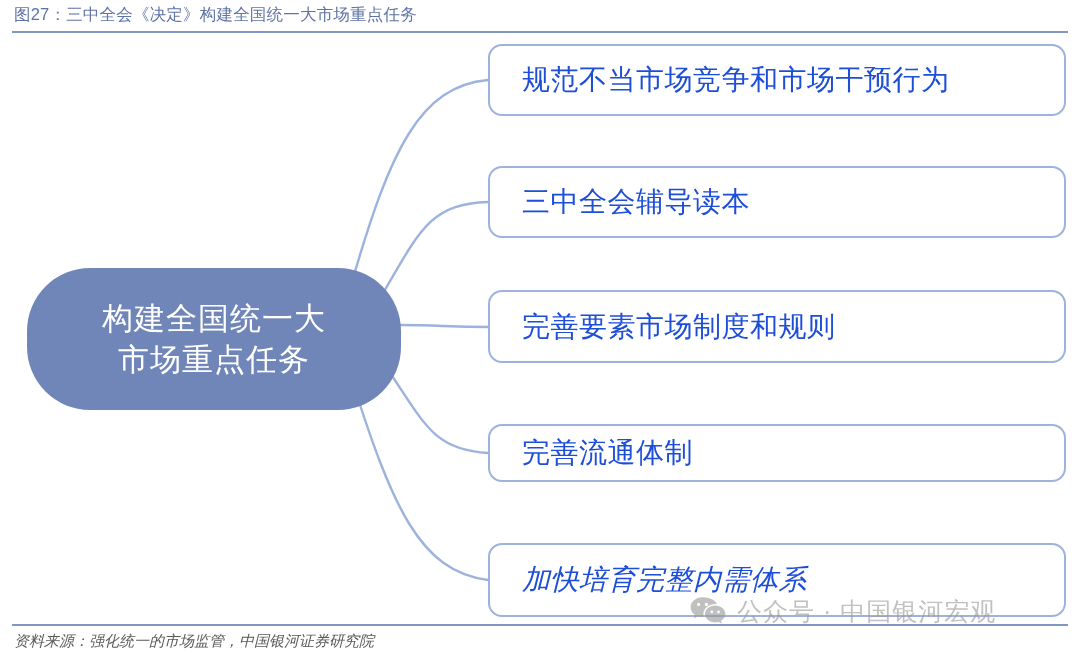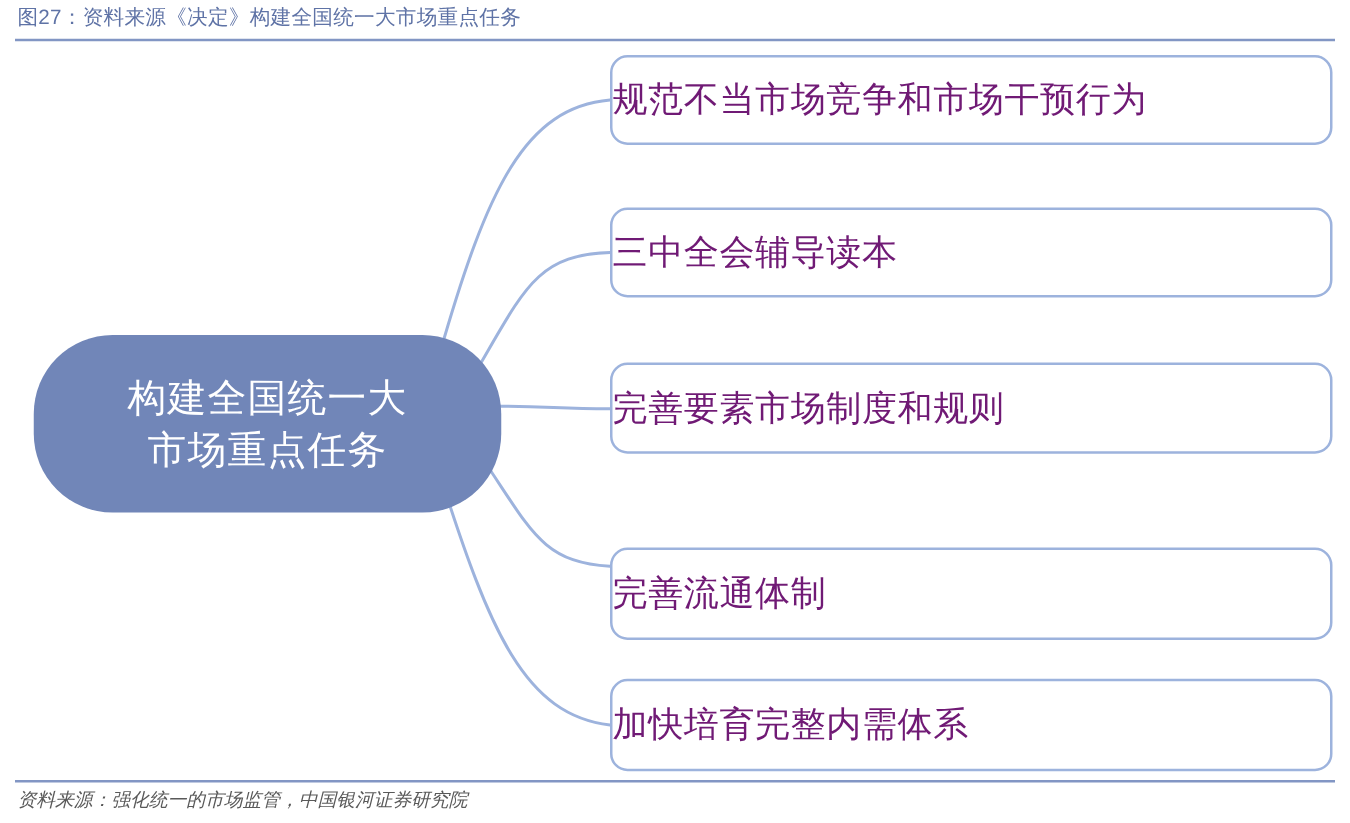--- a/index.html
+++ b/index.html
@@ -95,32 +95,33 @@
     left: 488px;
     width: 578px;
     background: #ffffff;
     border: 2px solid #9db3dd;
     border-radius: 14px;
     box-sizing: border-box;
     display: flex;
     align-items: center;
   }
   .branch-node-label {
-    color: #701a75;
+    color: #1d4ed8;
     font-size: 28px;
     line-height: 36px;
+    padding-left: 32px;
     white-space: nowrap;
     letter-spacing: 0.5px;
     text-align: right;
   }
   #branch-node-0 { top: 44px;  height: 72px; }
   #branch-node-1 { top: 166px; height: 72px; }
   #branch-node-2 { top: 290px; height: 73px; }
-  #branch-node-3 { top: 438px; height: 74px; }
-  #branch-node-4 { top: 543px; height: 74px; }
+  #branch-node-3 { top: 424px; height: 58px; }
+  #branch-node-4 { top: 543px; height: 74px; font-style: italic; }
 
   
   #watermark {
     position: absolute;
     left: 690px;
     top: 596px;
     display: flex;
     align-items: center;
     gap: 11px;
     opacity: 0.62;
@@ -132,21 +133,21 @@
     color: #9a9a9a;
     white-space: nowrap;
     letter-spacing: 1px;
   }
 </style>
 </head>
 <body>
 
 <div id="page">
 
-  <div id="figure-title">图27：资料来源《决定》构建全国统一大市场重点任务</div>
+  <div id="figure-title">图27：三中全会《决定》构建全国统一大市场重点任务</div>
   <div id="title-rule"></div>
 
   <svg id="connectors" viewBox="0 0 1080 658" xmlns="http://www.w3.org/2000/svg">
     <g fill="none" stroke="#9db3dd" stroke-width="2.4" stroke-linecap="round">
       <path d="M 352 282 C 390 150 420 86 488 80"></path>
       <path d="M 382 295 C 420 230 430 204 488 202"></path>
       <path d="M 400 325 C 440 325 446 327 488 327"></path>
       <path d="M 384 364 C 424 422 432 450 488 453"></path>
       <path d="M 352 380 C 392 506 420 572 488 580"></path>
     </g>
@@ -166,17 +167,28 @@
   <div class="branch-node" id="branch-node-2">
     <div class="branch-node-label">完善要素市场制度和规则</div>
   </div>
   <div class="branch-node" id="branch-node-3">
     <div class="branch-node-label">完善流通体制</div>
   </div>
   <div class="branch-node" id="branch-node-4">
     <div class="branch-node-label">加快培育完整内需体系</div>
   </div>
 
+  <div id="watermark">
+    <svg width="36" height="30" viewBox="0 0 36 30">
+      <path fill="#9a9a9a" d="M12.6 1.2 C5.9 1.2 0.6 5.7 0.6 11.2 c0 3.1 1.7 5.9 4.4 7.7 l-1.1 3.5 4.0 -2.1 c1.5 0.4 2.5 0.6 4.7 0.6 0.4 0 0.8 0 1.2 -0.1 -0.3 -0.9 -0.4 -1.8 -0.4 -2.7 0 -5.6 5.4 -10.1 12.1 -10.1 0.4 0 0.9 0 1.3 0.1 C25.7 4.2 19.8 1.2 12.6 1.2 Z"></path>
+      <circle fill="#ffffff" cx="8.6" cy="8.4" r="1.6"></circle>
+      <circle fill="#ffffff" cx="16.4" cy="8.4" r="1.6"></circle>
+      <path fill="#9a9a9a" d="M35.4 18.0 c0 -4.6 -4.6 -8.4 -10.2 -8.4 -5.7 0 -10.2 3.8 -10.2 8.4 0 4.6 4.6 8.4 10.2 8.4 1.2 0 2.3 -0.2 3.4 -0.5 l3.3 1.8 -0.9 -2.9 C33.5 23.1 35.4 20.7 35.4 18.0 Z"></path>
+      <circle fill="#ffffff" cx="21.8" cy="15.9" r="1.3"></circle>
+      <circle fill="#ffffff" cx="28.5" cy="15.9" r="1.3"></circle>
+    </svg>
+    <div id="watermark-label">公众号 · 中国银河宏观</div>
+  </div>
 
   <div id="footer-rule"></div>
   <div id="source-note">资料来源：强化统一的市场监管，中国银河证券研究院</div>
 
 </div>
 
 </body></html>

